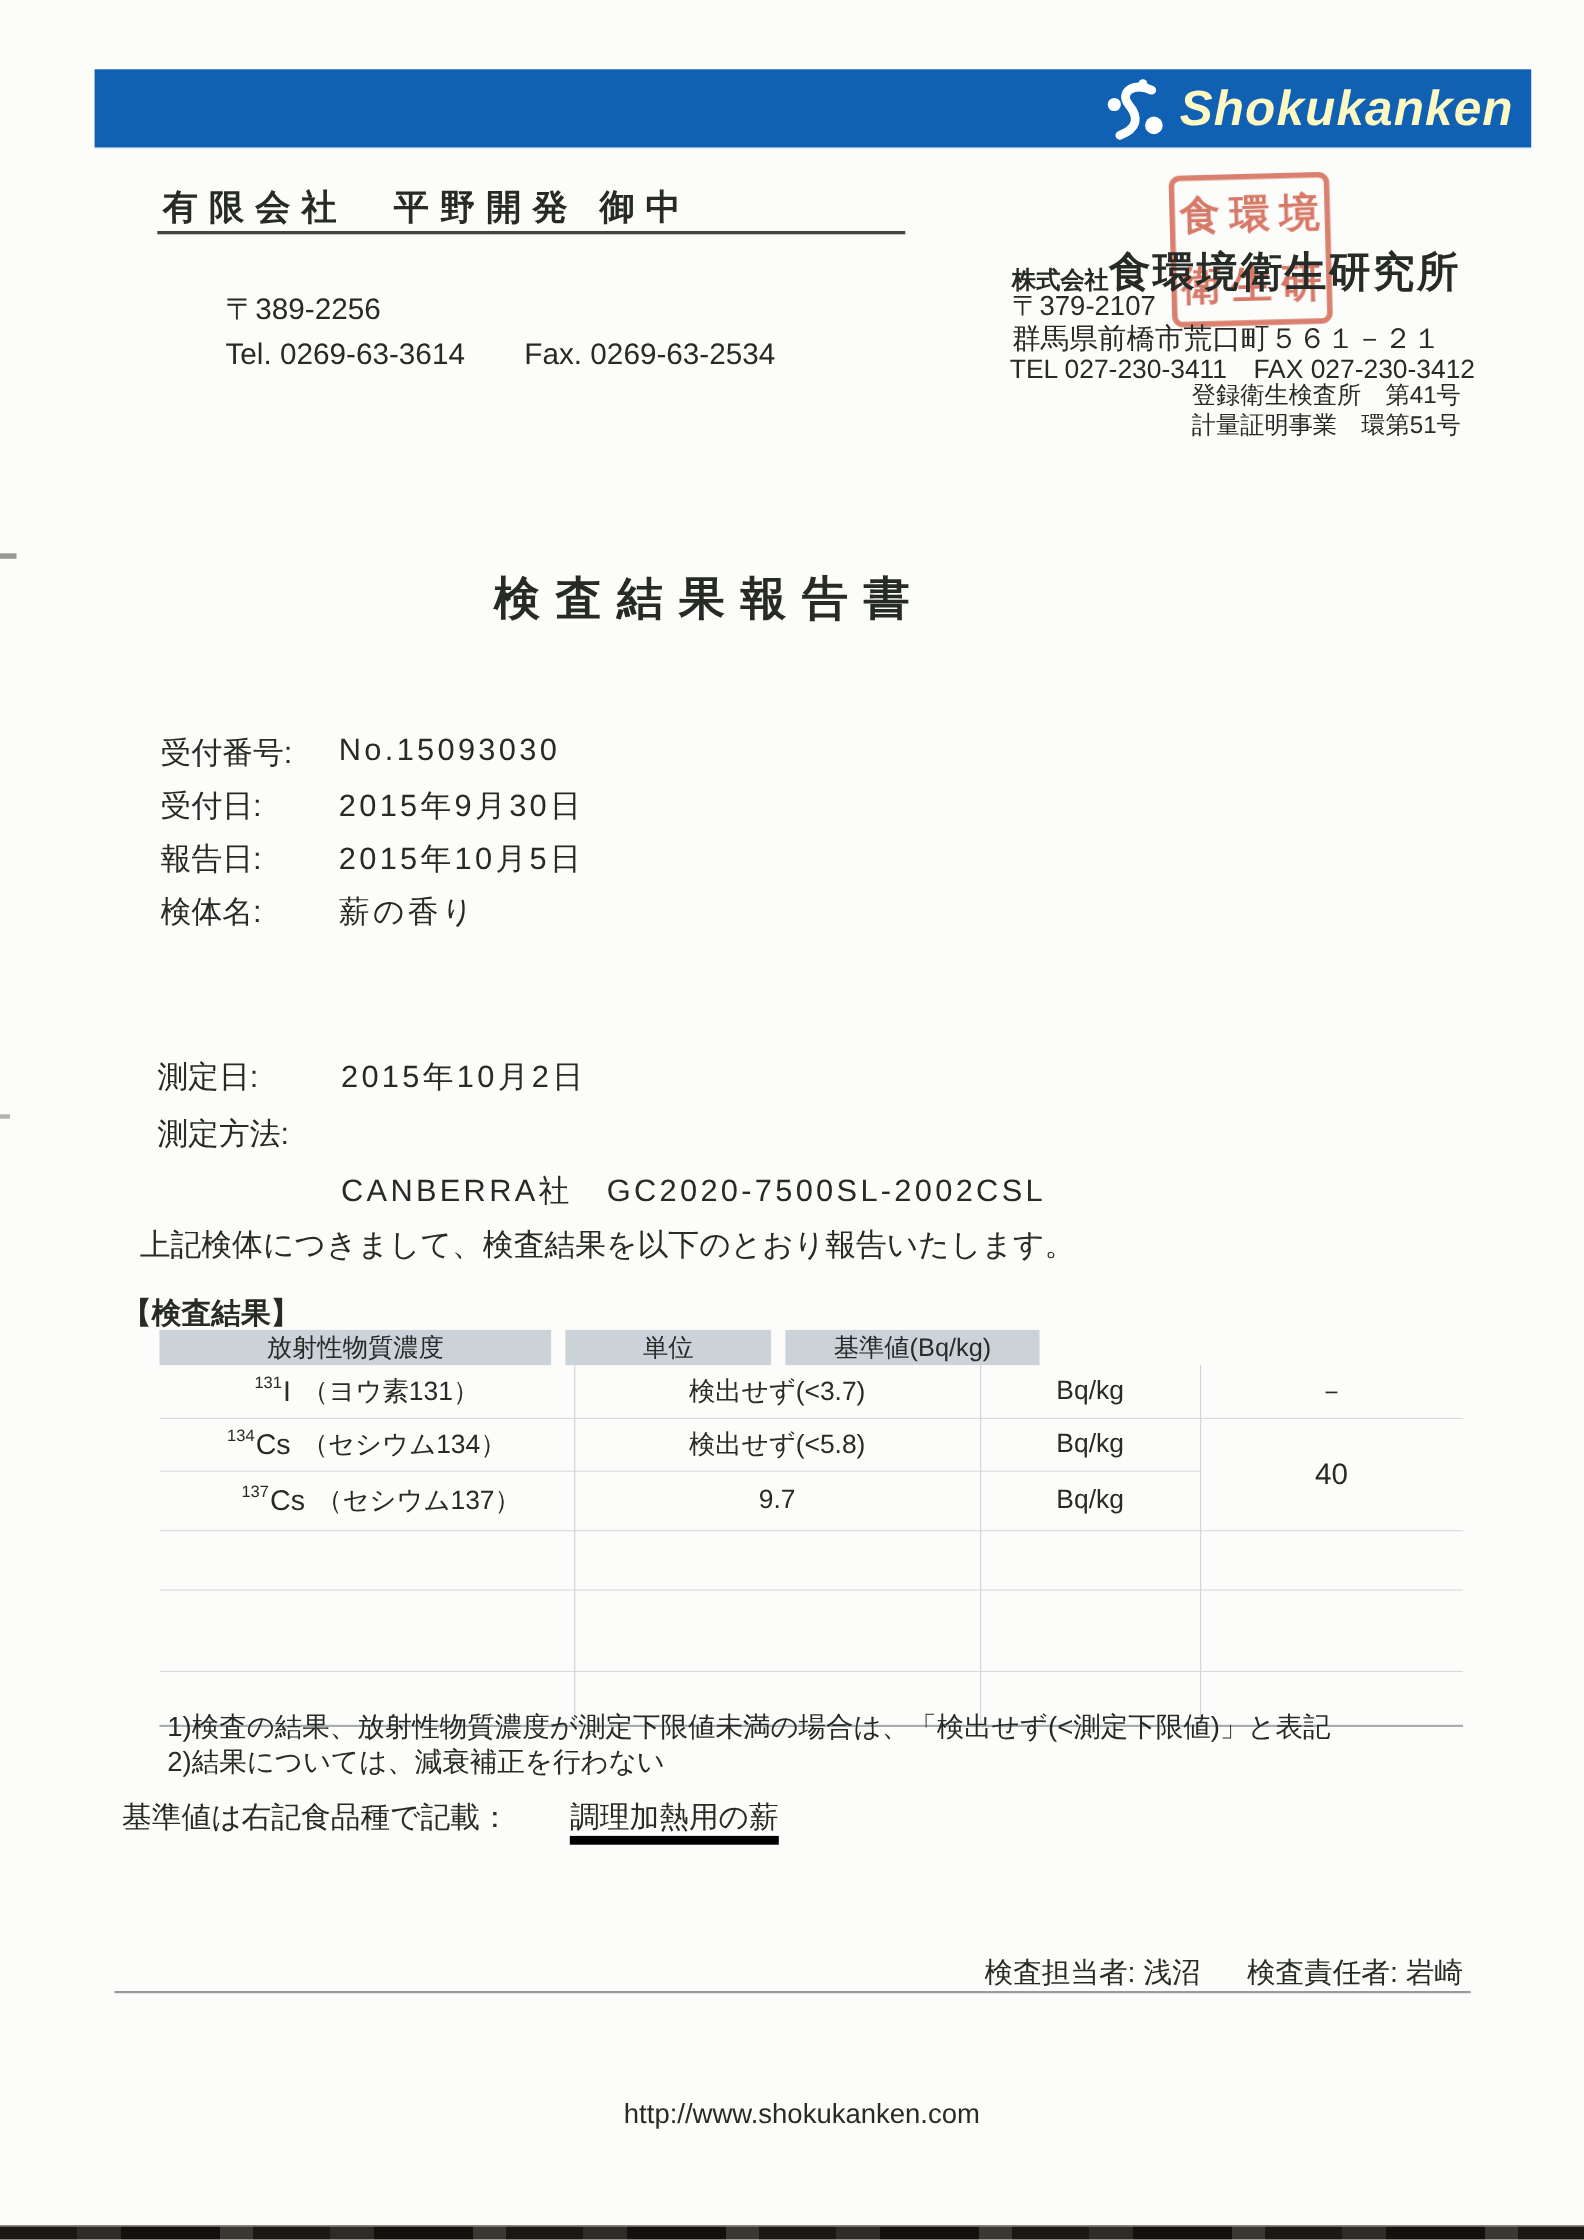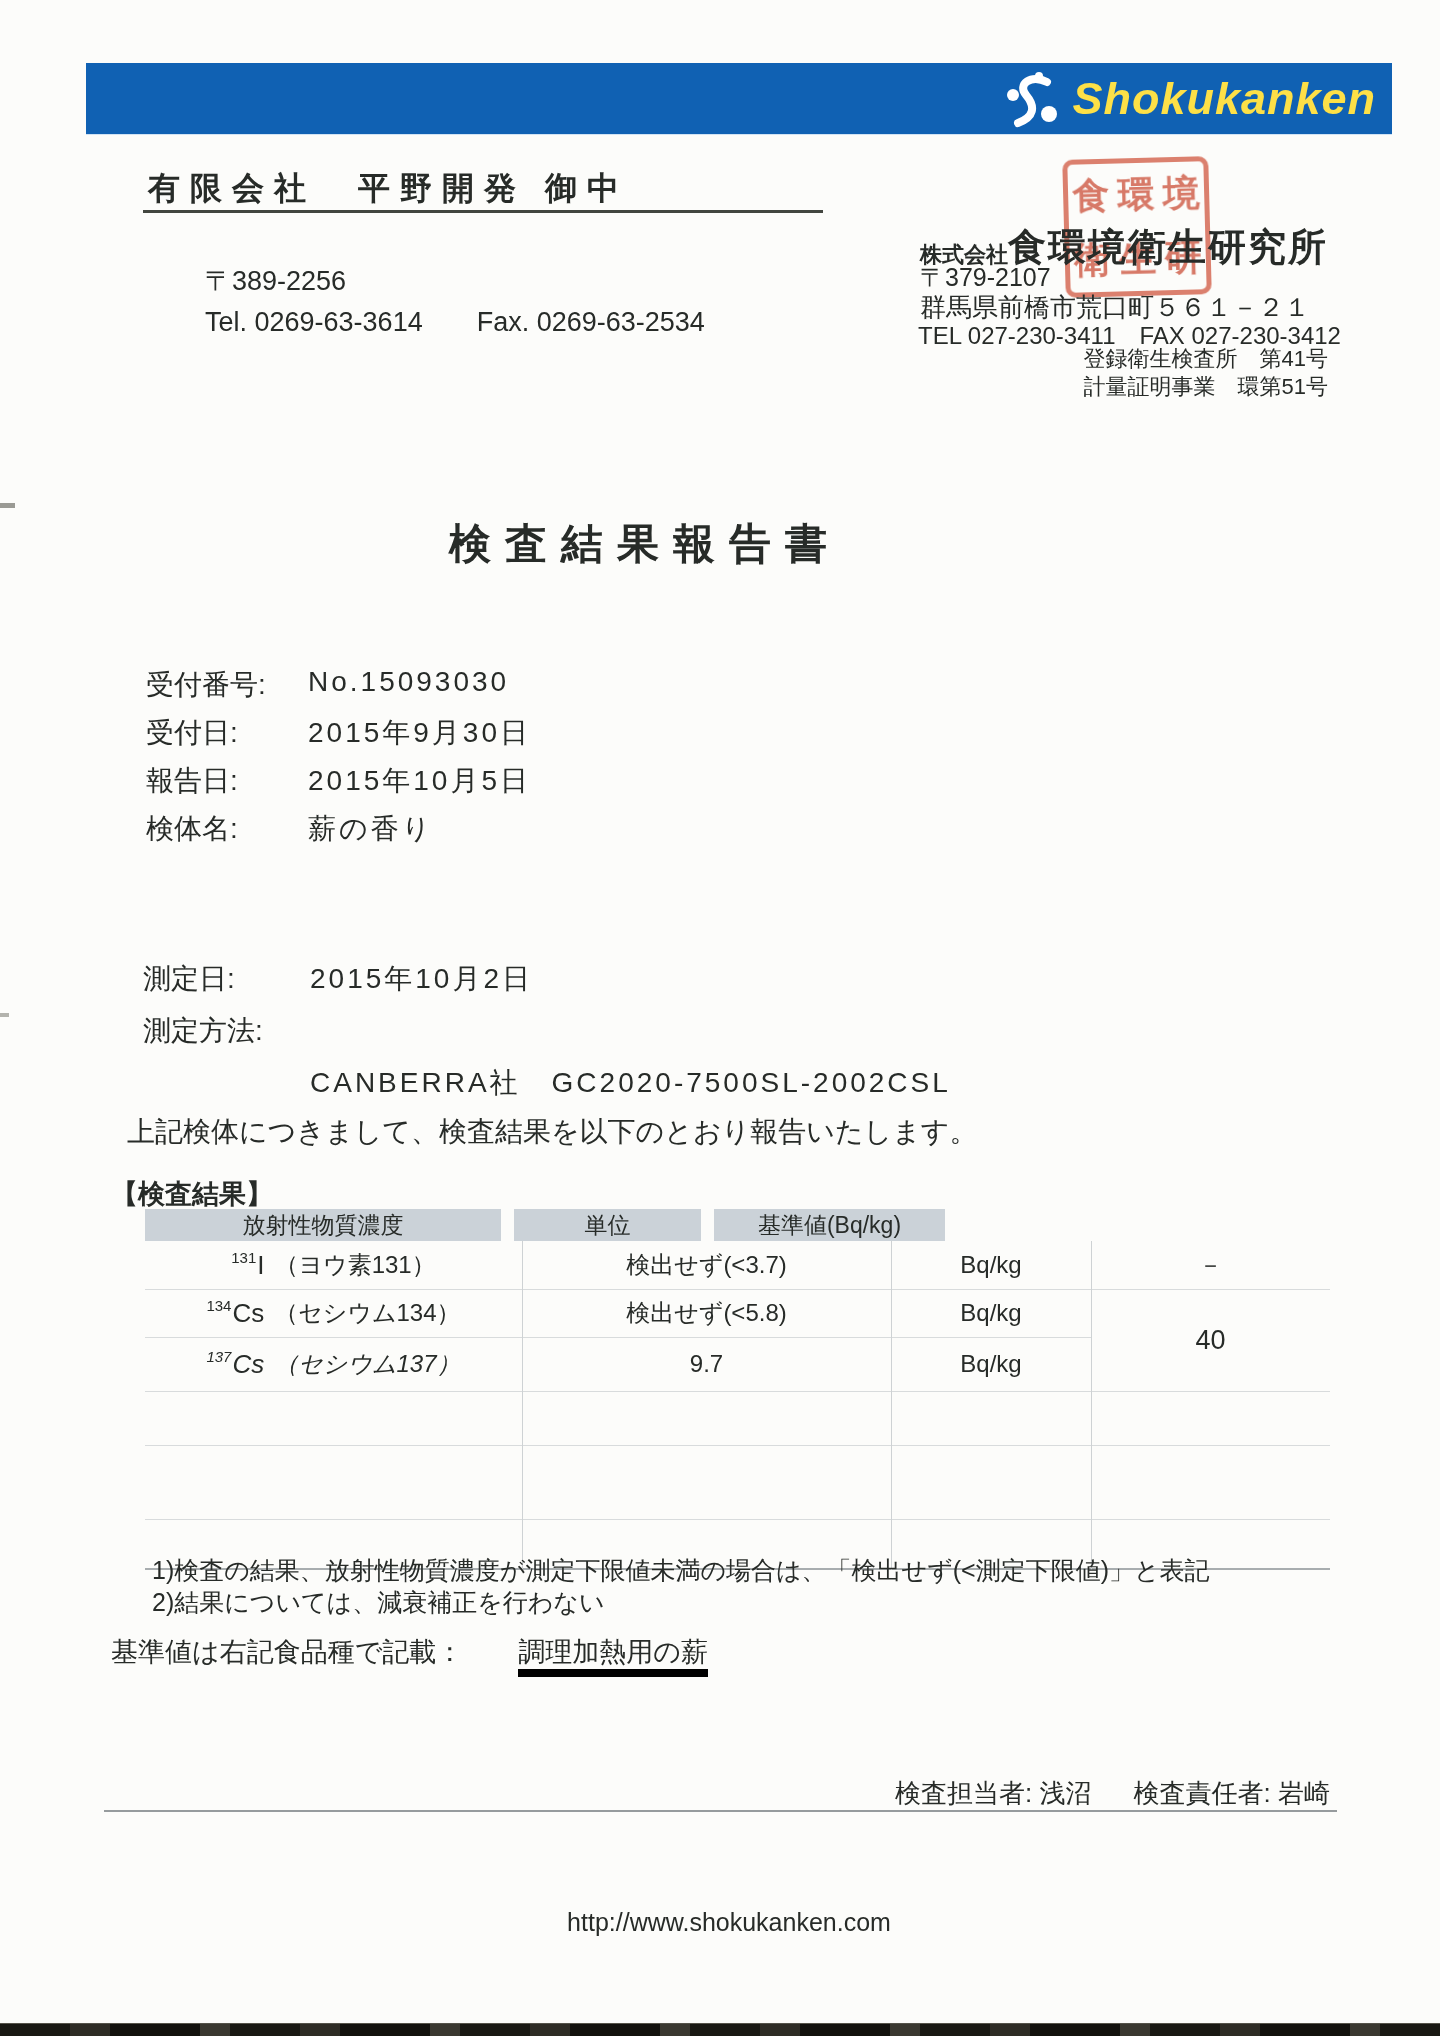--- a/index.html
+++ b/index.html
@@ -8,21 +8,21 @@
     background:#fcfcfa;color:#272b28;
     font-family:"Liberation Sans","DejaVu Sans",sans-serif;
   }
   .abs{position:absolute;}
 
   
   .banner{left:86px;top:63px;width:1306px;height:71px;background:#1061b3;
     display:flex;align-items:center;justify-content:flex-end;gap:12px;
     padding-right:16px;box-sizing:border-box;
     box-shadow:0 1px 0 rgba(180,210,240,.6);}
-  .brand{color:#fde047;font-style:italic;font-weight:bold;font-size:45px;letter-spacing:1px;}
+  .brand{color:#fef9c3;font-style:italic;font-weight:bold;font-size:45px;letter-spacing:1px;}
 
   
   .recipient-name{left:148px;top:167px;font-size:32px;font-weight:600;letter-spacing:10px;}
   .recipient-underline{left:143px;top:210px;width:680px;height:3px;background:#42463f;}
   .recipient-block{left:205px;top:261px;font-size:27px;line-height:41px;font-weight:500;}
 
   
   .stamp{left:1064px;top:158px;width:146px;height:138px;
     border:5px solid rgba(206,80,55,.72);border-radius:10px;transform:rotate(-1.5deg);
     display:grid;grid-template-columns:repeat(3,1fr);place-items:center;
@@ -197,21 +197,21 @@
     <div class="cell" style="left:946px;top:0;width:239px;height:48px;">－</div>
 
     <div class="cell" style="left:0;top:48px;width:377px;height:48px;">
       <span class="nmass">134</span>
         <span class="nsym">Cs</span>
         <span class="njp">（セシウム134）</span>
     </div>
     <div class="cell" style="left:377px;top:48px;width:369px;height:48px;">検出せず(&lt;5.8)</div>
     <div class="cell" style="left:746px;top:48px;width:200px;height:48px;">Bq/kg</div>
 
-    <div class="cell" style="left:0;top:96px;width:377px;height:54px;font-style:italic;">
+    <div class="cell" style="left:13px;top:96px;width:377px;height:54px;">
       <span class="nmass">137</span>
         <span class="nsym">Cs</span>
         <span class="njp">（セシウム137）</span>
     </div>
     <div class="cell" style="left:377px;top:96px;width:369px;height:54px;">9.7</div>
     <div class="cell" style="left:746px;top:96px;width:200px;height:54px;">Bq/kg</div>
 
     <div class="cell" style="left:946px;top:48px;width:239px;height:102px;font-size:27px;">40</div>
   </div>
 </div>

